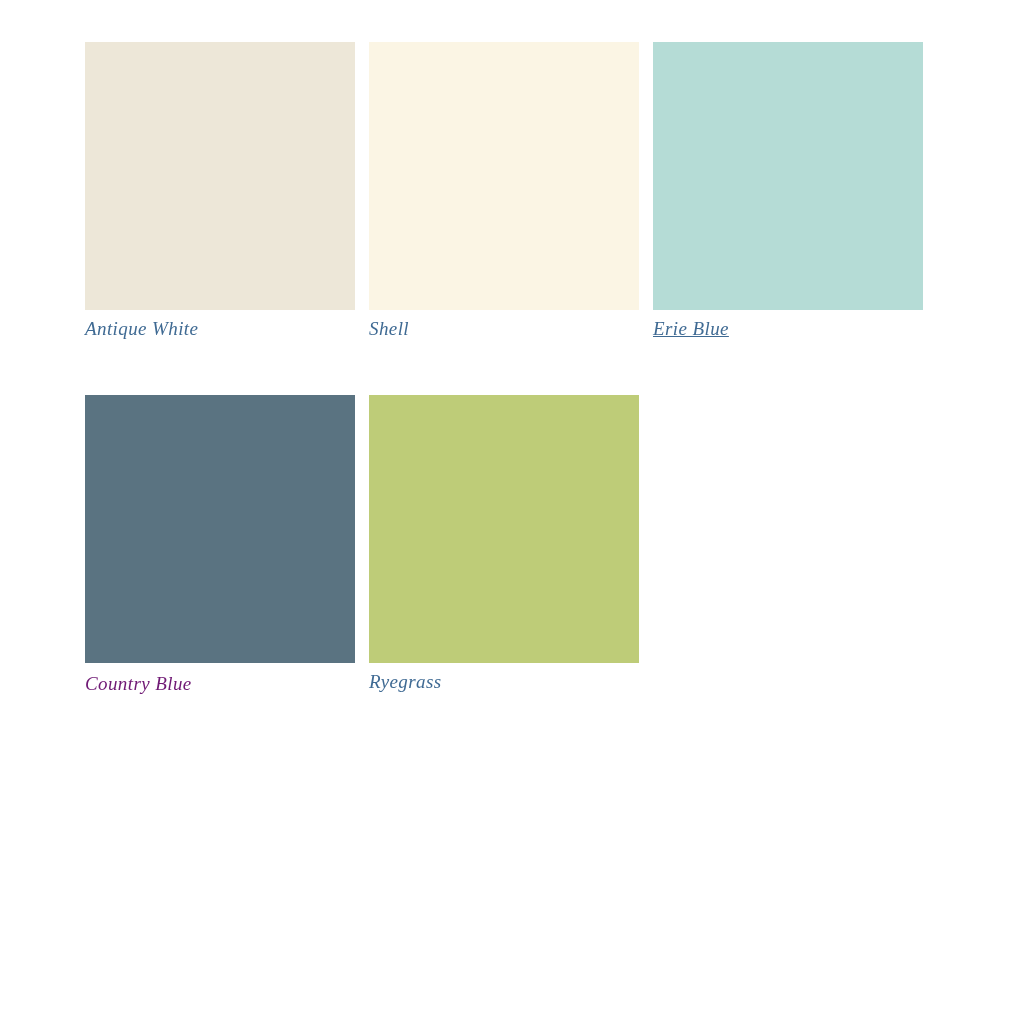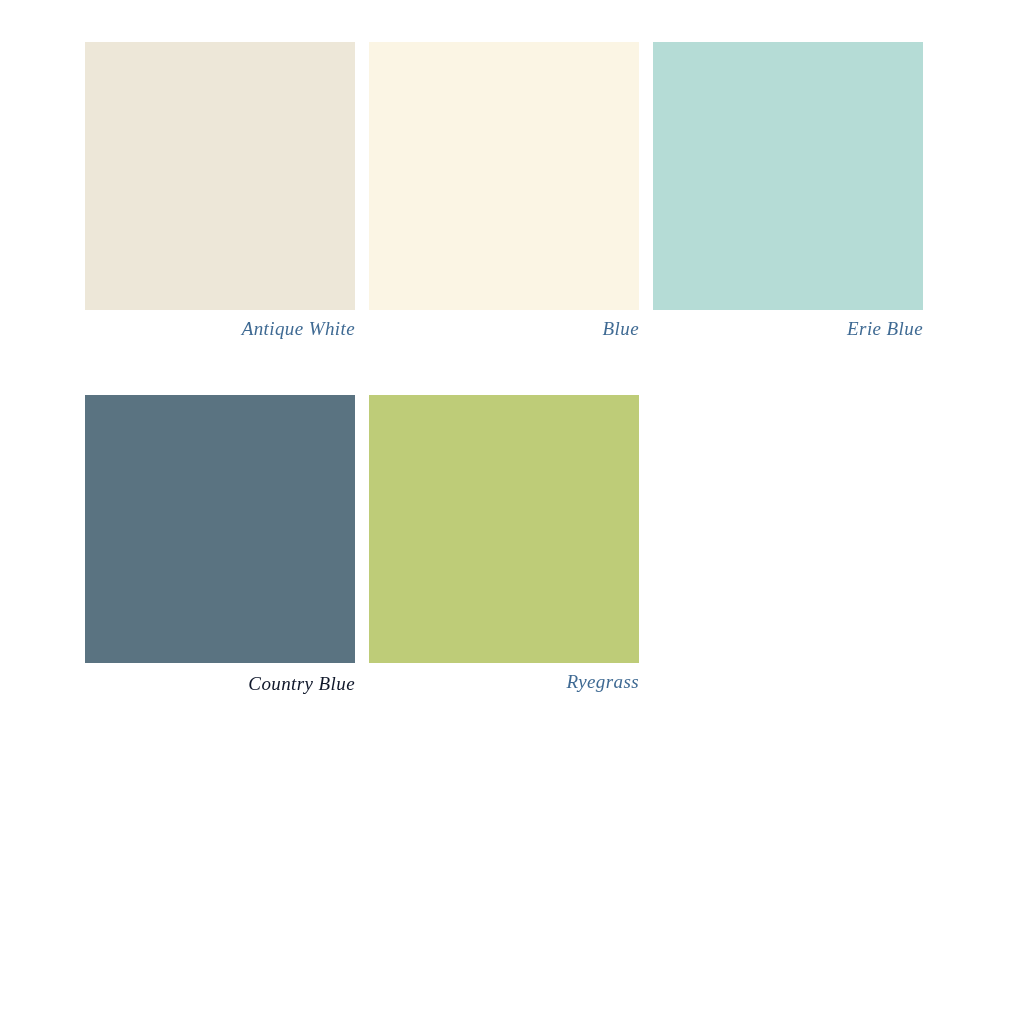--- a/index.html
+++ b/index.html
@@ -33,21 +33,21 @@
     grid-template-columns: repeat(3, 270px);
     column-gap: 14px;
     row-gap: 53px;
     align-content: start;
   }
 
   .swatch-cell {
     width: 270px;
     display: flex;
     flex-direction: column;
-    align-items: flex-end;
+    align-items: flex-start;
   }
 
   .swatch-chip {
     width: 270px;
     height: 268px;
     display: block;
     border: 0;
   }
 
   
@@ -77,31 +77,31 @@
 
   <div id="swatch-grid">
 
     <div class="swatch-cell">
       <div class="swatch-chip" style="background-color: rgb(237, 231, 216);"></div>
       <div class="swatch-label" style="color: rgb(63, 106, 147);">Antique White</div>
     </div>
 
     <div class="swatch-cell">
       <div class="swatch-chip" style="background-color: rgb(251, 245, 228);"></div>
-      <div class="swatch-label" style="color: rgb(63, 106, 147);">Blue</div>
+      <div class="swatch-label" style="color: rgb(63, 106, 147);">Shell</div>
     </div>
 
     <div class="swatch-cell">
       <div class="swatch-chip" style="background-color: rgb(181, 220, 214);"></div>
-      <div class="swatch-label" style="color: rgb(63, 106, 147);">Erie Blue</div>
+      <div class="swatch-label" style="color: rgb(63, 106, 147); text-decoration: underline;">Erie Blue</div>
     </div>
 
     <div class="swatch-cell">
       <div class="swatch-chip" style="background-color: rgb(90, 115, 129);"></div>
-      <div class="swatch-label" style="color: #0f172a; margin-top: 8px;">Country Blue</div>
+      <div class="swatch-label" style="color: #701a75; margin-top: 8px;">Country Blue</div>
     </div>
 
 
 
     <div class="swatch-cell">
       <div class="swatch-chip" style="background-color: rgb(190, 204, 120);"></div>
       <div class="swatch-label" style="color: rgb(63, 106, 147);">Ryegrass</div>
     </div>
 
   </div>

